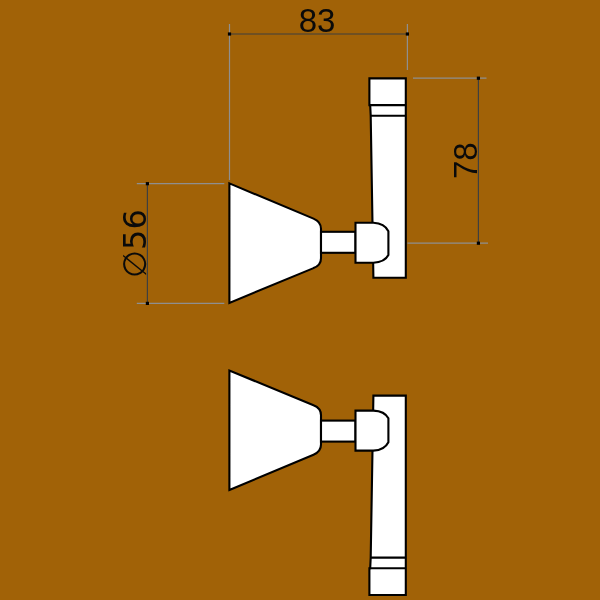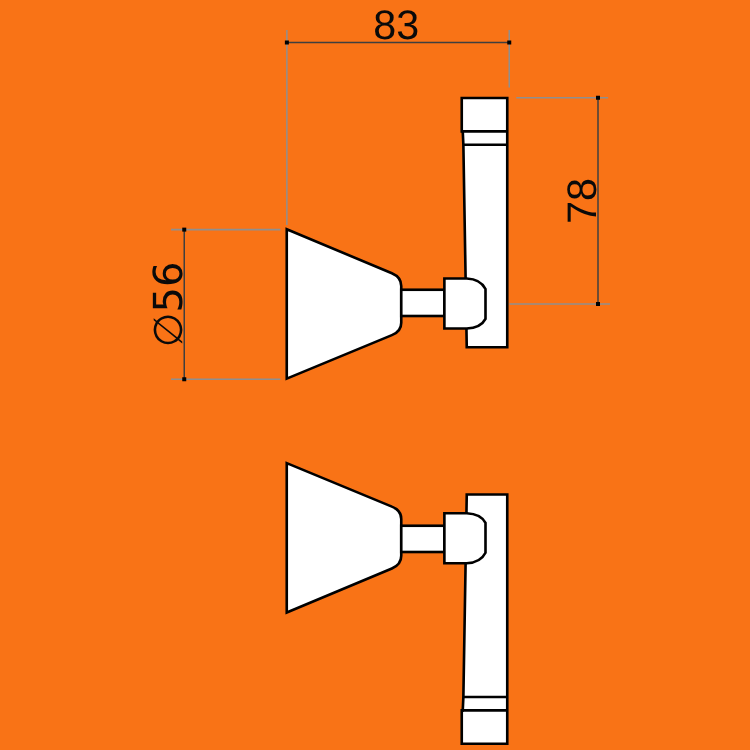--- a/index.html
+++ b/index.html
@@ -5,21 +5,21 @@
   html, body {
     margin: 0;
     padding: 0;
     background: #ffffff;
     font-family: "Liberation Sans", sans-serif;
   }
   .canvas {
     position: relative;
     width: 600px;
     height: 600px;
-    background: #f97316;
+    background: #a16207;
     overflow: hidden;
   }
   svg { display: block; }
 
   
   .part path, .part rect {
     fill: #ffffff;
     stroke: #000000;
     stroke-width: 2.1;
     stroke-linejoin: miter;

